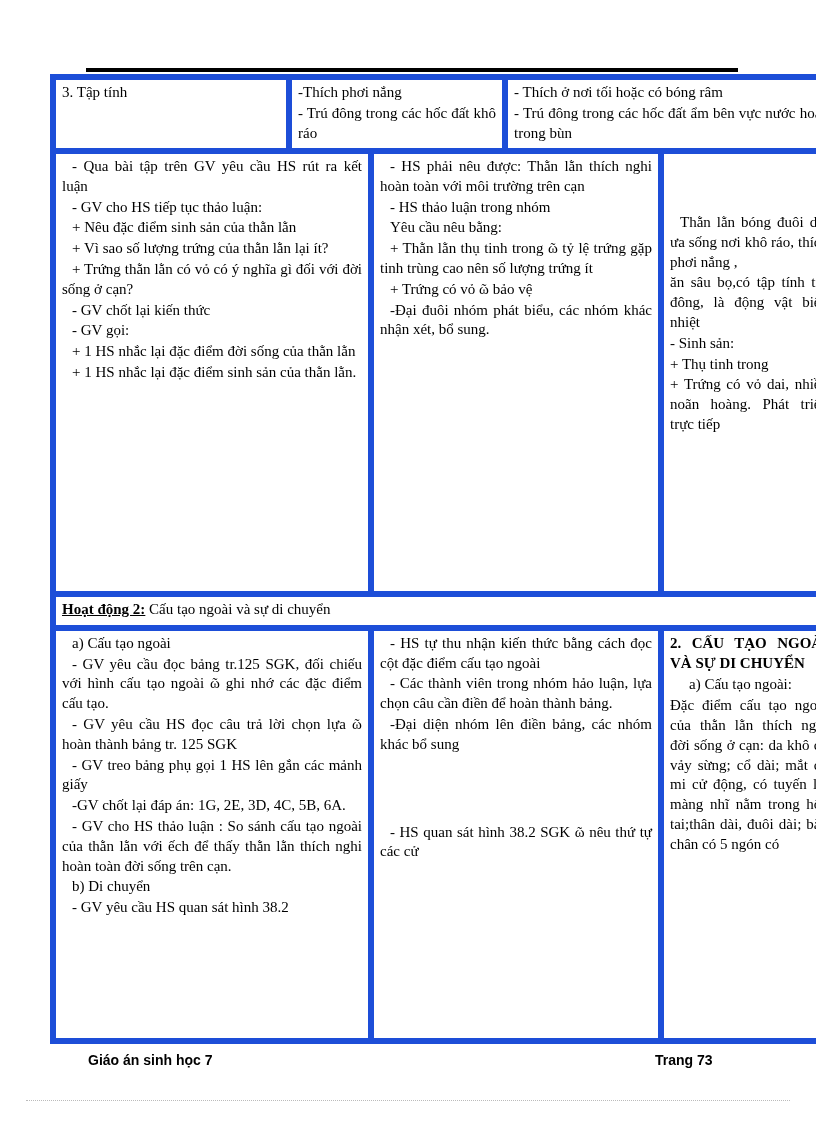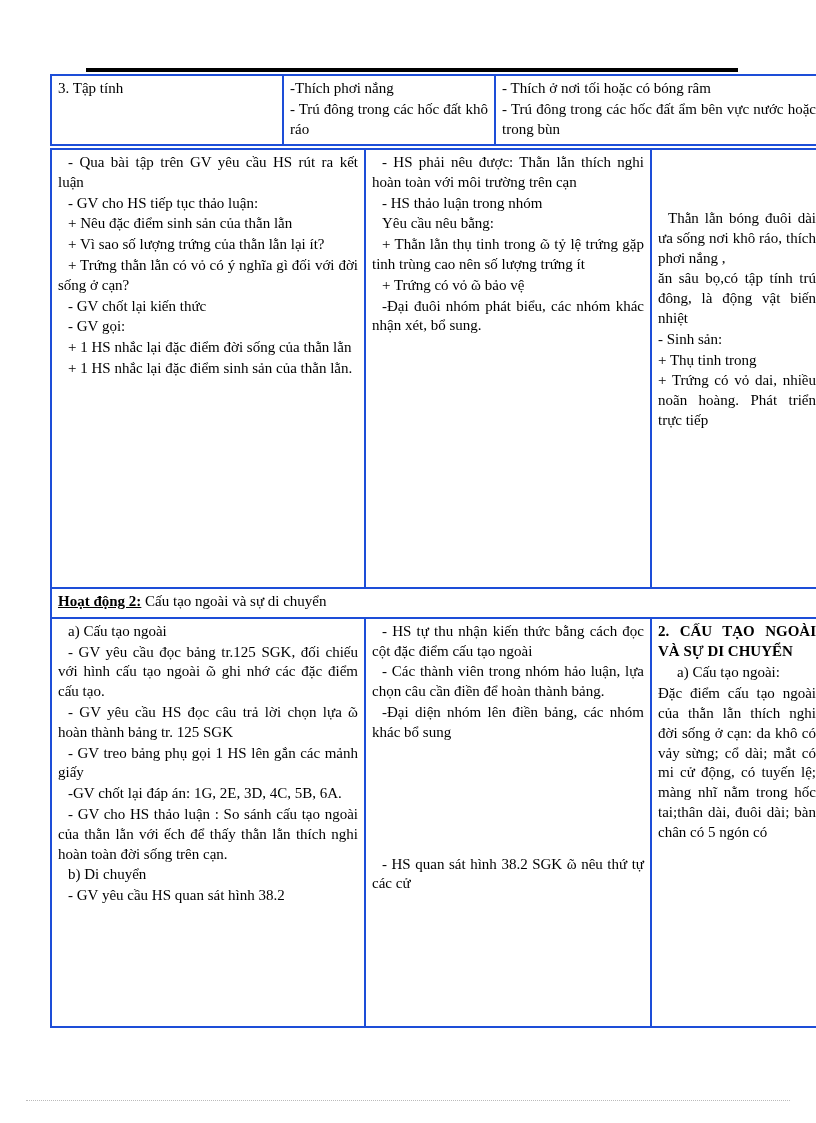--- a/index.html
+++ b/index.html
@@ -31,21 +31,21 @@
   }
   table.doc {
     position: absolute;
     left: 50px;
     top: 74px;
     width: 730px;
     border-collapse: collapse;
     table-layout: fixed;
   }
   table.doc td {
-    border: 2px solid #1d4ed8;
+    border: 6px solid #1d4ed8;
     vertical-align: top;
     padding: 3px 6px 4px 6px;
     font-size: 15px;
     line-height: 1.32;
     font-family: "Liberation Serif", serif;
   }
   
   .r1 .c1 { width: 218px; }
   .r1 .c2 { width: 198px; }
   .r1 .c3 { width: 314px; }
@@ -165,26 +165,30 @@
         <p class="jst ind">- GV treo bảng phụ gọi 1 HS lên gắn các mảnh giấy</p>
         <p class="jst ind">-GV chốt lại đáp án: 1G, 2E, 3D, 4C, 5B, 6A.</p>
         <p class="jst ind">- GV cho HS thảo luận : So sánh cấu tạo ngoài của thằn lằn với ếch để thấy thằn lằn thích nghi hoàn toàn đời sống trên cạn.</p>
         <p class="jst ind">b) Di chuyển</p>
         <p class="jst ind">- GV yêu cầu HS quan sát hình 38.2</p>
       </td>
       <td class="c-mid">
         <p class="jst ind">- HS tự thu nhận kiến thức bằng cách đọc cột đặc điểm cấu tạo ngoài</p>
         <p class="jst ind">- Các thành viên trong nhóm hảo luận, lựa chọn câu cần điền để hoàn thành bảng.</p>
         <p class="jst ind">-Đại diện nhóm lên điền bảng, các nhóm khác bổ sung</p>
-        <p class="jst ind" style="margin-top:112px;">- HS quan sát hình 38.2 SGK ῶ nêu thứ tự các cử</p>
+        <p class="jst ind" style="margin-top:68px;">- HS quan sát hình 38.2 SGK ῶ nêu thứ tự các cử</p>
       </td>
       <td class="c-right">
         <p class="jst bold">2.  CẤU TẠO NGOÀI VÀ SỰ DI CHUYỂN</p>
         <p class="jst" style="margin-top:2px;margin-left:19px;">a) Cấu tạo ngoài:</p>
         <p class="jst">Đặc điểm cấu tạo ngoài của thằn lằn thích nghi đời sống ở cạn: da khô có vảy sừng; cổ dài; mắt có mi cử động, có tuyến lệ; màng nhĩ nằm trong hốc tai;thân dài, đuôi dài; bàn chân có 5 ngón có</p>
       </td>
     </tr>
   </tbody>
     </table>
 
+  <div class="footer">
+    <div class="left">Giáo án sinh học 7</div>
+    <div class="right">Trang  73</div>
+  </div>
 
   <div class="dots"></div>
 </div>
 
 </body></html>

